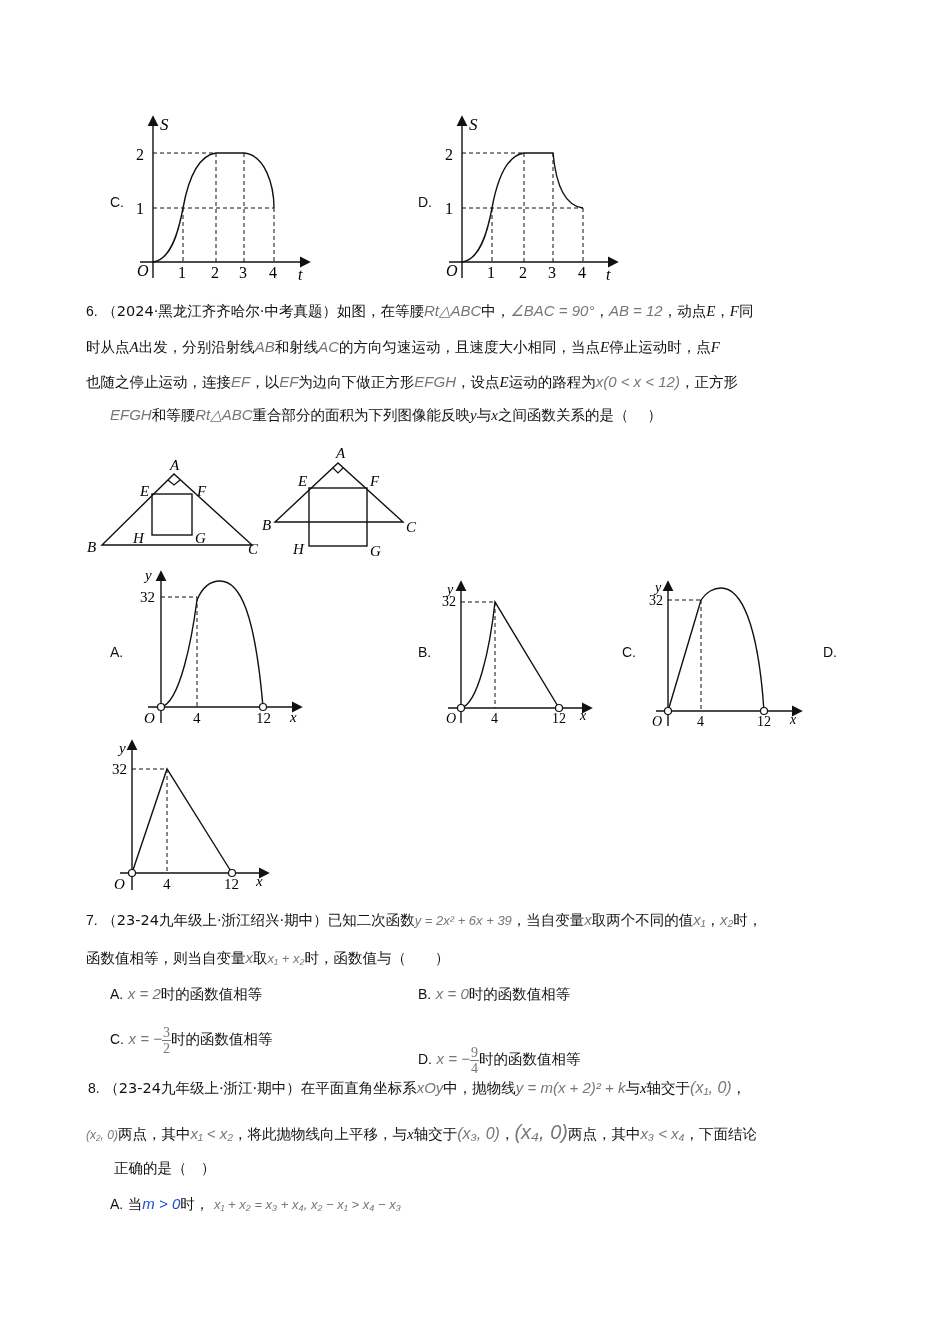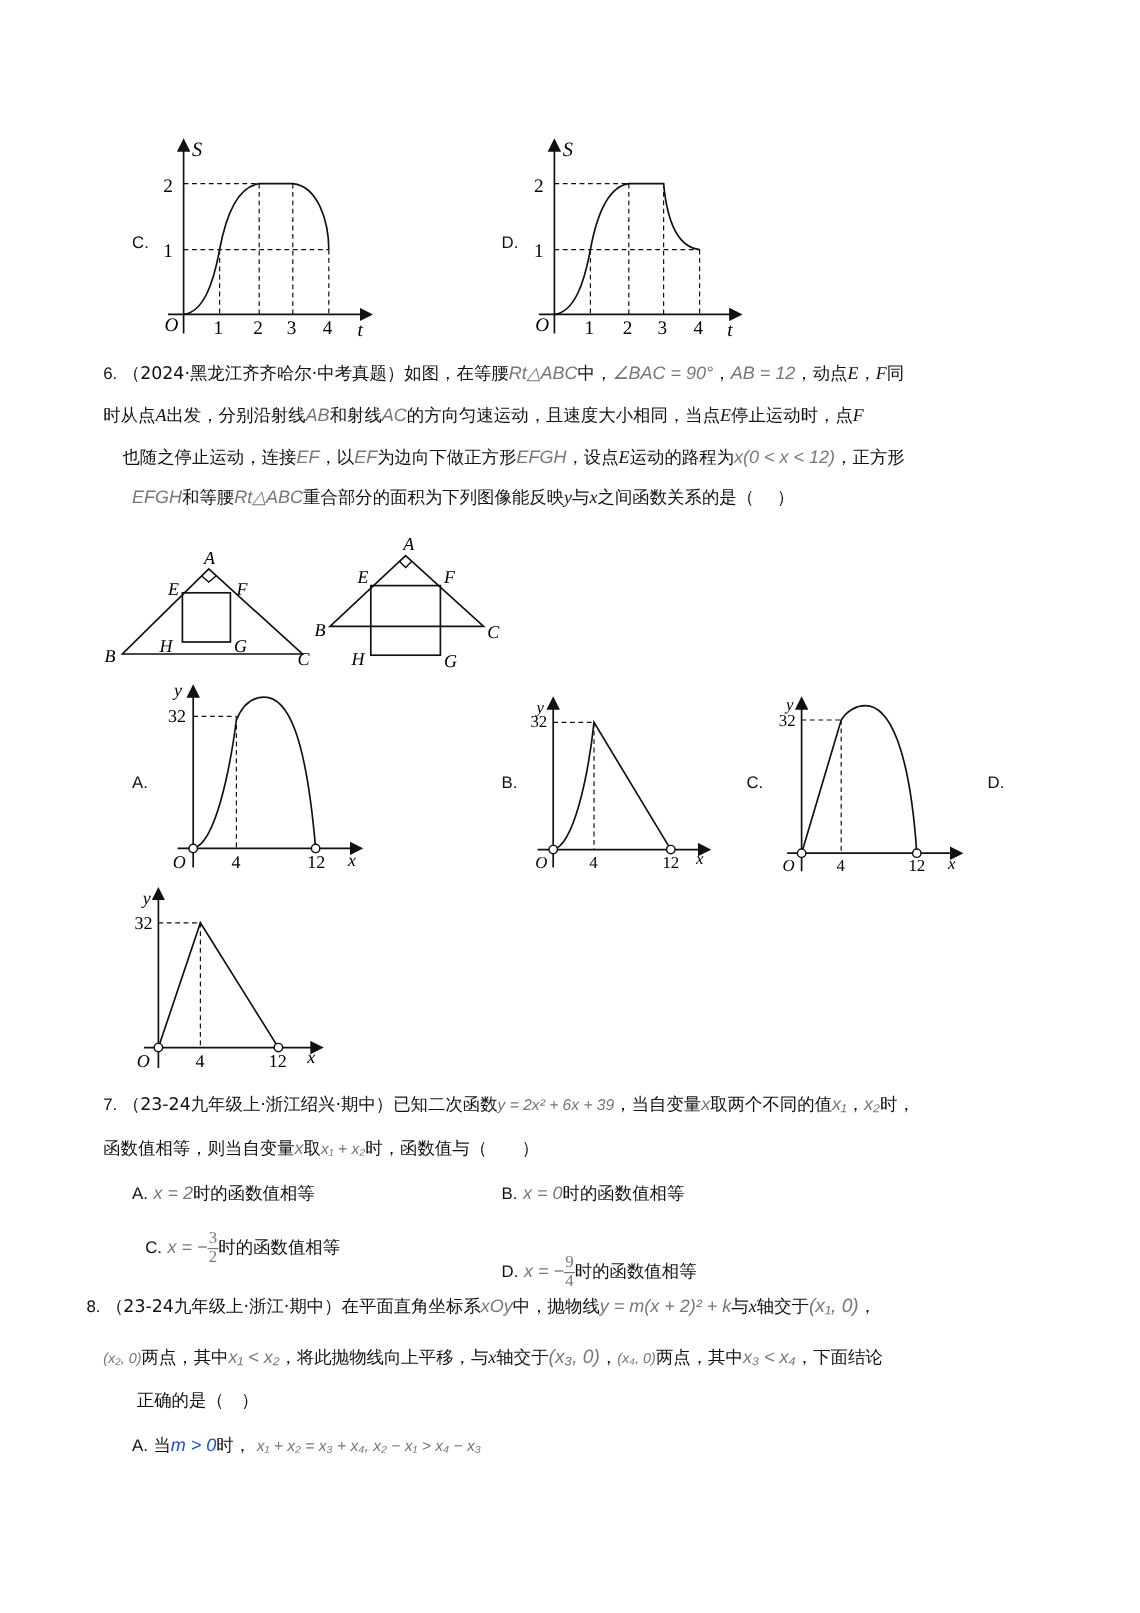--- a/index.html
+++ b/index.html
@@ -77,21 +77,21 @@
   <text x="166" y="170" font-size="16" font-style="italic">t</text>
 </svg>
 
 <div class="txt" style="left:86px; top:301px;">
   <span class="qnum">6.</span>
   <span>（2024·黑龙江齐齐哈尔·中考真题）</span><span>如图，在等腰</span><span class="math">Rt△ABC</span><span>中，</span><span class="math">∠BAC = 90°</span><span>，</span><span class="math">AB = 12</span><span>，动点</span><span class="mathb">E</span><span>，</span><span class="mathb">F</span><span>同</span>
 </div>
 <div class="txt" style="left:86px; top:337px;">
   <span>时从点</span><span class="mathb">A</span><span>出发，分别沿射线</span><span class="math">AB</span><span>和射线</span><span class="math">AC</span><span>的方向匀速运动，且速度大小相同，当点</span><span class="mathb">E</span><span>停止运动时，点</span><span class="mathb">F</span>
 </div>
-<div class="txt" style="left:86px; top:372px;margin-left:16px;">
+<div class="txt" style="left:86px; top:372px;">
   <span>也随之停止运动，连接</span><span class="math">EF</span><span>，以</span><span class="math">EF</span><span>为边向下做正方形</span><span class="math">EFGH</span><span>，设点</span><span class="mathb">E</span><span>运动的路程为</span><span class="math">x(0 &lt; x &lt; 12)</span><span>，正方形</span>
 </div>
 <div class="txt" style="left:86px; top:405px;margin-left:24px;">
   <span class="math">EFGH</span><span>和等腰</span><span class="math">Rt△ABC</span><span>重合部分的面积为下列图像能反映</span><span class="mathb">y</span><span>与</span><span class="mathb">x</span><span>之间函数关系的是（　 ）</span>
 </div>
 
 <svg class="abs" style="left:80px; top:440px;" width="185" height="120">
   <polygon points="22,105 172,105 94,34" fill="none" stroke="#111" stroke-width="1.4"></polygon>
   <polyline points="88,40 94,45 100,40" fill="none" stroke="#111" stroke-width="1.2"></polyline>
   <rect x="72" y="54" width="40" height="41" fill="none" stroke="#111" stroke-width="1.4"></rect>
@@ -219,30 +219,30 @@
 </div>
 <div class="txt" style="left:86px; top:948px;">
   <span>函数值相等，则当自变量</span><span class="math">x</span><span>取</span><span class="math" style="font-size:13px">x₁ + x₂</span><span>时，函数值与（　　）</span>
 </div>
 <div class="txt" style="left:110px; top:984px;">
   <span class="opt-label">A.</span> <span class="math">x = 2</span><span>时的函数值相等</span>
 </div>
 <div class="txt" style="left:418px; top:984px;">
   <span class="opt-label">B.</span> <span class="math">x = 0</span><span>时的函数值相等</span>
 </div>
-<div class="txt" style="left:121px; top:1018px; line-height:42px; height:42px;">
+<div class="txt" style="left:110px; top:1018px; line-height:42px; height:42px;">
   <span class="opt-label">C.</span> <span class="math">x = −</span><span class="frac"><span>3</span><span class="bar"></span><span>2</span></span><span>时的函数值相等</span>
 </div>
 <div class="txt" style="left:418px; top:1018px; line-height:42px; height:42px;margin-top:20px;">
   <span class="opt-label">D.</span> <span class="math">x = −</span><span class="frac"><span>9</span><span class="bar"></span><span>4</span></span><span>时的函数值相等</span>
 </div>
 
-<div class="txt" style="left:72px; top:1078px;">
+<div class="txt" style="left:88px; top:1078px;">
   <span class="qnum">8.</span>
   <span>（23-24九年级上·浙江·期中）</span><span>在平面直角坐标系</span><span class="math">xOy</span><span>中，抛物线</span><span class="math">y = m(x + 2)² + k</span><span>与</span><span class="mathb">x</span><span>轴交于</span><span class="math" style="font-size:16px">(x₁, 0)</span><span>，</span>
 </div>
 <div class="txt" style="left:86px; top:1122px;">
-  <span class="math" style="font-size:12px">(x₂, 0)</span><span>两点，其中</span><span class="math">x₁ &lt; x₂</span><span>，将此抛物线向上平移，与</span><span class="mathb">x</span><span>轴交于</span><span class="math" style="font-size:16px">(x₃, 0)</span><span>，</span><span class="math" style="font-size:12px">(x₄, 0)</span><span>两点，其中</span><span class="math">x₃ &lt; x₄</span><span>，下面结论</span>
+  <span class="math" style="font-size:12px">(x₂, 0)</span><span>两点，其中</span><span class="math">x₁ &lt; x₂</span><span>，将此抛物线向上平移，与</span><span class="mathb">x</span><span>轴交于</span><span class="math" style="font-size:16px">(x₃, 0)</span><span>，</span><span class="math" style="font-size:20px">(x₄, 0)</span><span>两点，其中</span><span class="math">x₃ &lt; x₄</span><span>，下面结论</span>
 </div>
 <div class="txt" style="left:86px; top:1158px;margin-left:28px;">正确的是（　）</div>
 <div class="txt" style="left:110px; top:1194px;">
   <span class="opt-label">A.</span> <span>当</span><span class="math" style="color:#1d4ed8">m &gt; 0</span><span>时，</span> <span class="math" style="font-size:13px">x₁ + x₂ = x₃ + x₄, x₂ − x₁ &gt; x₄ − x₃</span>
 </div>
 
 </body></html>

